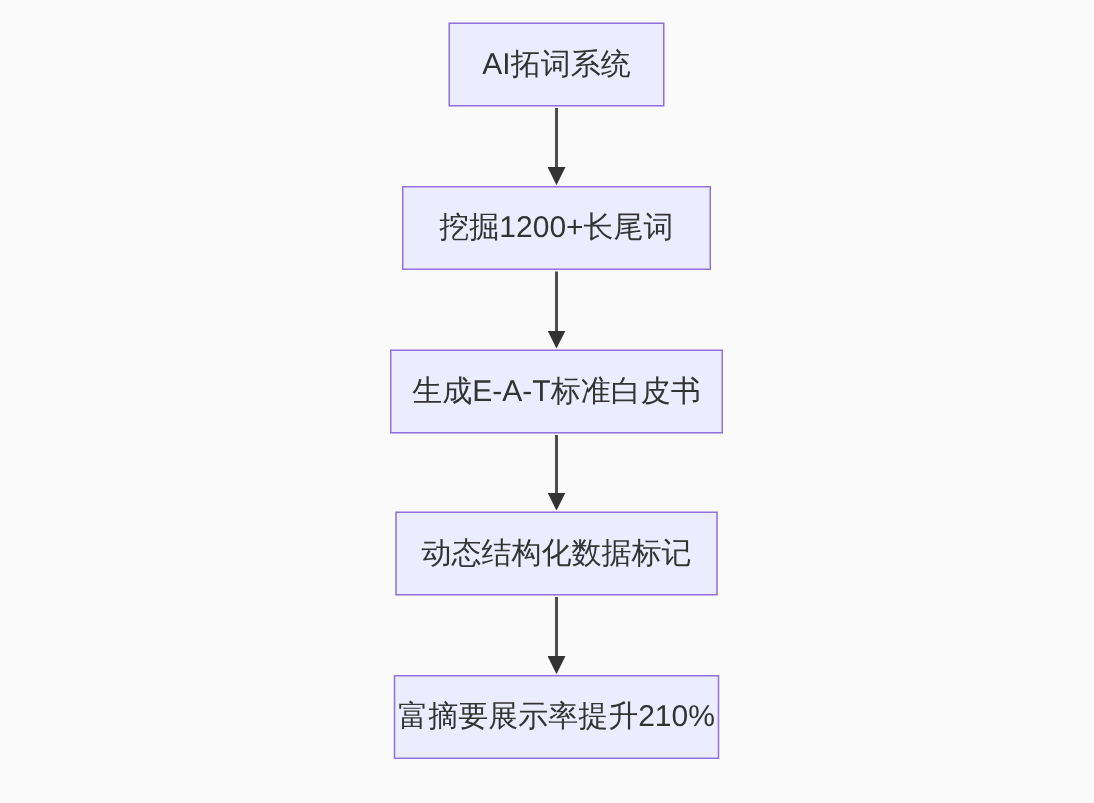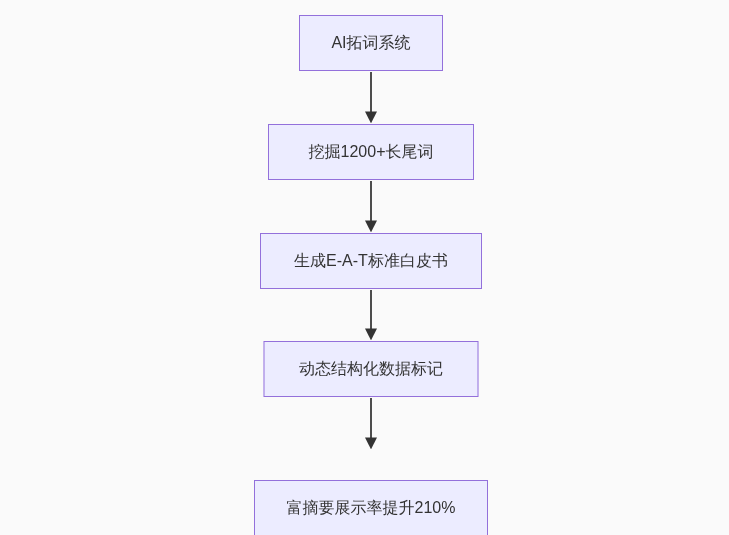--- a/index.html
+++ b/index.html
@@ -42,30 +42,30 @@
     transform: translateX(-50%);
     height: 56px;
     background: var(--node-fill);
     border: 1px solid var(--node-border);
     display: flex;
     align-items: center;
     justify-content: center;
   }
   .node .node-label {
     color: var(--node-text);
-    font-size: 16px;
+    font-size: 20px;
     line-height: 1;
     white-space: nowrap;
     text-align: right;
   }
   .n1 { top: 15px;  width: 144px; }
   .n2 { top: 124px; width: 206px; }
   .n3 { top: 233px; width: 222px; }
   .n4 { top: 341px; width: 215px; }
-  .n5 { top: 450px; width: 234px; margin-top: 30px; }
+  .n5 { top: 450px; width: 217px; }
 </style>
 </head>
 <body>
 
 <div class="canvas">
 
   <svg class="edges" viewBox="0 0 729 535" xmlns="http://www.w3.org/2000/svg">
     <defs>
       <marker id="arrow" viewBox="0 0 10 10" refX="8" refY="5" markerWidth="6" markerHeight="6" orient="auto">
         <path class="arrowhead-shape" d="M0,0 L10,5 L0,10 Z"></path>

